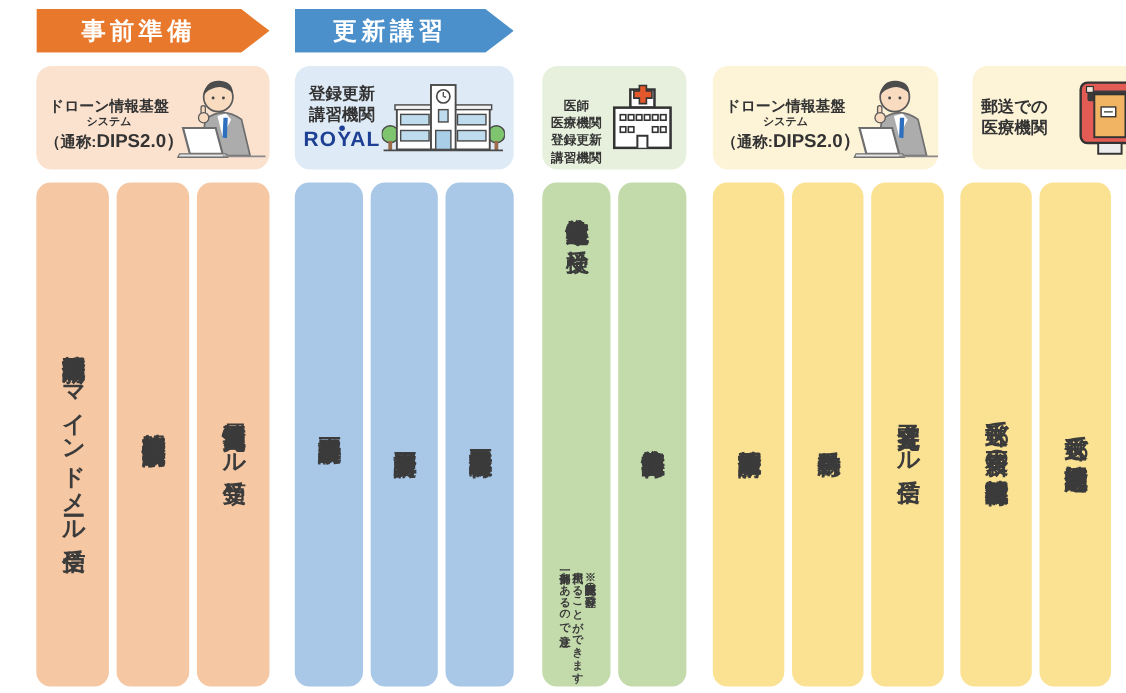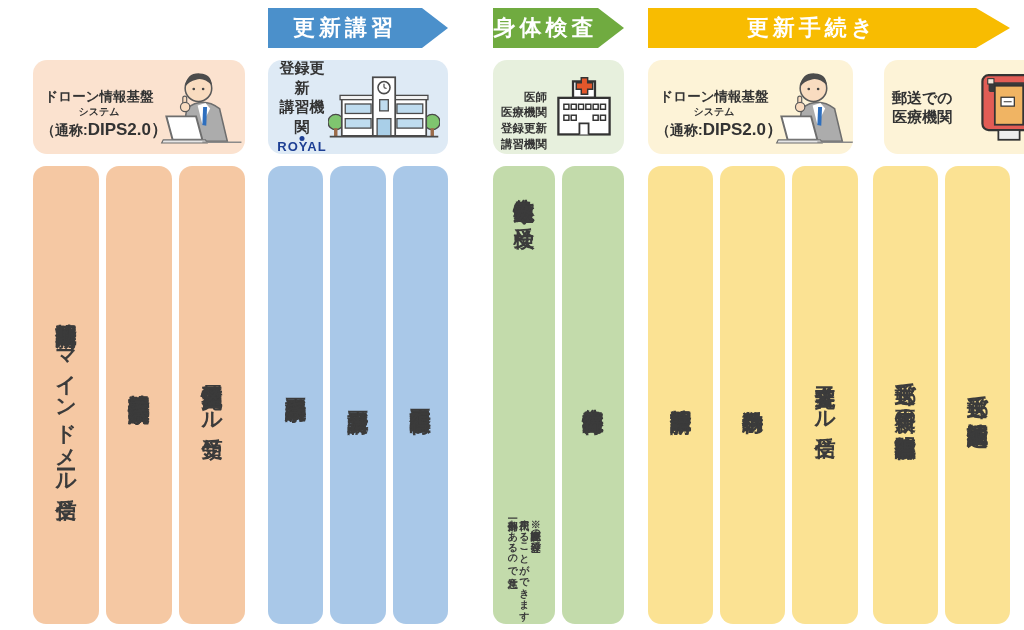--- a/index.html
+++ b/index.html
@@ -1,20 +1,20 @@
 <!DOCTYPE html>
 <html><head>
 <meta charset="utf-8">
 <style>
   html,body { margin:0; padding:0; background:#ffffff; font-family:"Liberation Sans", sans-serif; }
   .canvas { position:relative; width:1024px; height:630px; background:#ffffff; overflow:hidden; }
 
   .group { position:absolute; top:8px; height:616px; }
   #g-prep     { left:33px;  width:212px; }
-  #g-training { left:268px; width:180px; }
+  #g-training { left:268px; width:199px; }
   #g-physical { left:493px; width:131px; }
   #g-renewal  { left:648px; width:362px; }
 
   .arrow {
     height:40px; line-height:40px; text-align:center; color:#fff;
     font-weight:bold; font-size:22px; letter-spacing:4px;
     clip-path: polygon(0 0, calc(100% - 26px) 0, 100% 50%, calc(100% - 26px) 100%, 0 100%);
     padding-right:26px;
   }
   #g-prep .arrow     { background:#E8782B; }
@@ -35,22 +35,22 @@
   #g-renewal .box-b { left:236px; width:164px; right:auto; }
 
   .dips-text { text-align:center; color:#333; font-weight:bold; line-height:1.25; flex:0 0 auto; width:116px;margin-top:15px; }
   .dips-text .l1 { font-size:13.5px; white-space:nowrap; }
   .dips-text .l2 { font-size:10px; }
   .alias { white-space:nowrap; }
   .alias .sm { font-size:14px; }
   .alias .lg { font-size:17px; }
 
   .org-text { color:#333; font-weight:bold; font-size:15px; line-height:1.3; text-align:center; }
-  .org-lines { color:#333; font-weight:bold; font-size:11.5px; line-height:1.35; white-space:pre-line; text-align:right;margin-top:28px; }
-  .royal { position:relative; display:inline-block; margin-top:3px; color:#1D3F94; font-size:13px; font-weight:bold; letter-spacing:1px; line-height:1; }
+  .org-lines { color:#333; font-weight:bold; font-size:11.5px; line-height:1.35; white-space:pre-line; text-align:center;margin-top:28px; }
+  .royal { position:relative; display:inline-block; margin-top:3px; color:#1D3F94; font-size:19px; font-weight:bold; letter-spacing:1px; line-height:1; }
   .royal::after { content:''; position:absolute; top:-4px; left:50%; transform:translateX(-50%); width:5px; height:5px; border-radius:50%; background:#1D3F94; }
 
   .icon-slot { flex:0 0 auto; display:flex; align-items:flex-end; justify-content:center; }
 
   .cols { position:absolute; top:158px; left:0; right:0; height:458px; display:flex; gap:7px; }
   .col { flex:1; border-radius:13px; display:flex; align-items:center; justify-content:center; position:relative; }
   #g-prep .col     { background:#F5C8A3; }
   #g-training .col { background:#A9C8E8; }
   #g-physical .col { background:#C3DBAB; }
   #g-renewal .col  { background:#FBE293; }
@@ -68,20 +68,21 @@
     font-weight:bold; font-size:10px; line-height:1.15; color:#3B3B3B;
     white-space:pre-line;
   }
 </style>
 </head>
 <body>
 
 <div class="canvas">
 
   <section class="group" id="g-prep">
+    <div class="arrow">事前準備</div>
     <div class="infobox">
       <div class="dips-text">
         <div class="l1">ドローン情報基盤</div>
         <div class="l2">システム</div>
         <div class="alias"><span class="sm">（通称:</span><span class="lg">DIPS2.0）</span></div>
       </div>
       <span class="icon-slot">
         <svg width="86" height="82" viewBox="0 0 110 100">
           <path d="M38 52 Q58 36 80 52 L90 94 H32 Z" fill="#ACACAC" stroke="#6E6E6E" stroke-width="2"></path>
           <path d="M52 48 L62 45 L68 52 L58 72 Z" fill="#ffffff"></path>
@@ -148,21 +149,20 @@
       <div class="col">
           <span class="vtext">更新講習受講</span>
         </div>
       <div class="col">
           <span class="vtext">更新講習修了証明書取得</span>
         </div>
     </div>
   </section>
 
   <section class="group" id="g-physical">
-    <div class="arrow">身体検査</div>
     <div class="infobox">
       <div class="org-lines">医師
 医療機関
 登録更新
 講習機関</div>
       <span class="icon-slot">
         <svg width="64" height="66" viewBox="0 0 70 72">
           <rect x="23" y="8" width="24" height="18" fill="#ffffff" stroke="#333333" stroke-width="2.5"></rect>
           <path d="M32 4 h7 v5.5 h5.5 v7 h-5.5 v5.5 h-7 v-5.5 h-5.5 v-7 h5.5 z" fill="#E2572B" stroke="#333333" stroke-width="1.6"></path>
           <rect x="7" y="26" width="56" height="40" fill="#ffffff" stroke="#333333" stroke-width="2.5"></rect>
@@ -187,21 +187,20 @@
 代用することができます
 一部例外もあるので注意</span>
       </div>
       <div class="col">
           <span class="vtext">身体適性検査証明書発行</span>
         </div>
     </div>
   </section>
 
   <section class="group" id="g-renewal">
-    <div class="arrow">更新手続き</div>
 
     <div class="infobox box-a">
       <div class="dips-text">
         <div class="l1">ドローン情報基盤</div>
         <div class="l2">システム</div>
         <div class="alias"><span class="sm">（通称:</span><span class="lg">DIPS2.0）</span></div>
       </div>
       <span class="icon-slot">
         <svg width="86" height="82" viewBox="0 0 110 100">
           <path d="M38 52 Q58 36 80 52 L90 94 H32 Z" fill="#ACACAC" stroke="#6E6E6E" stroke-width="2"></path>

